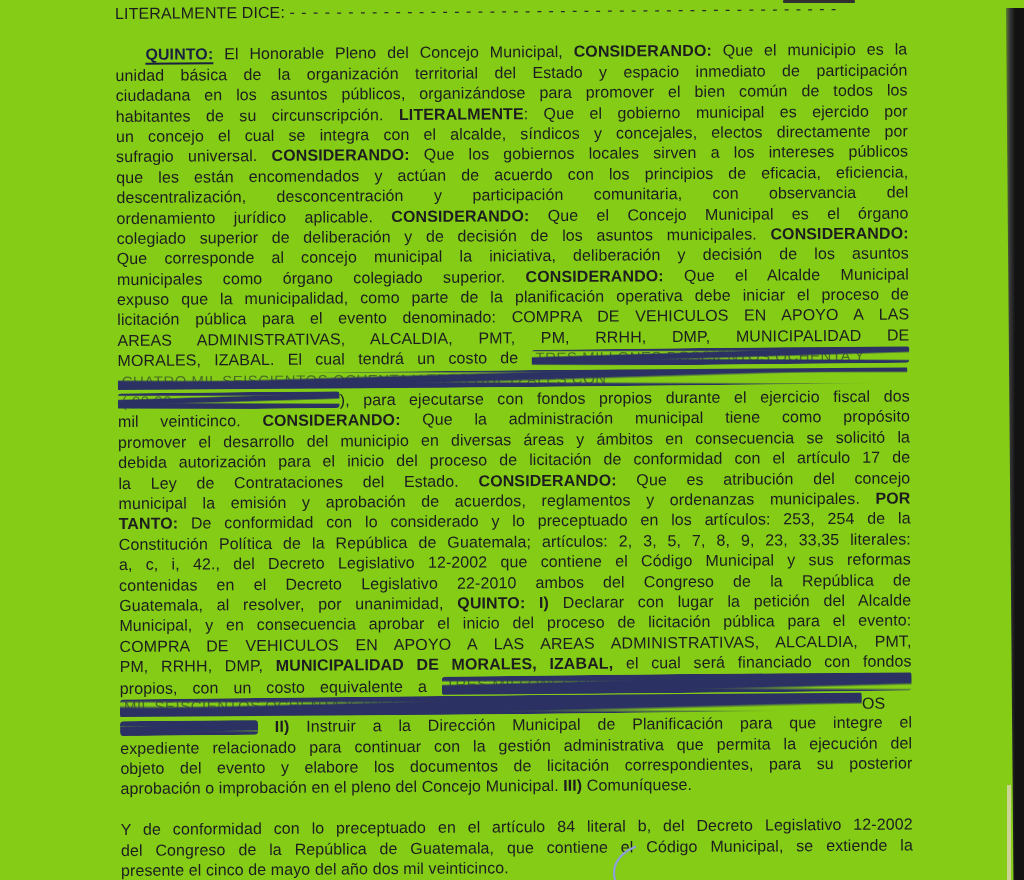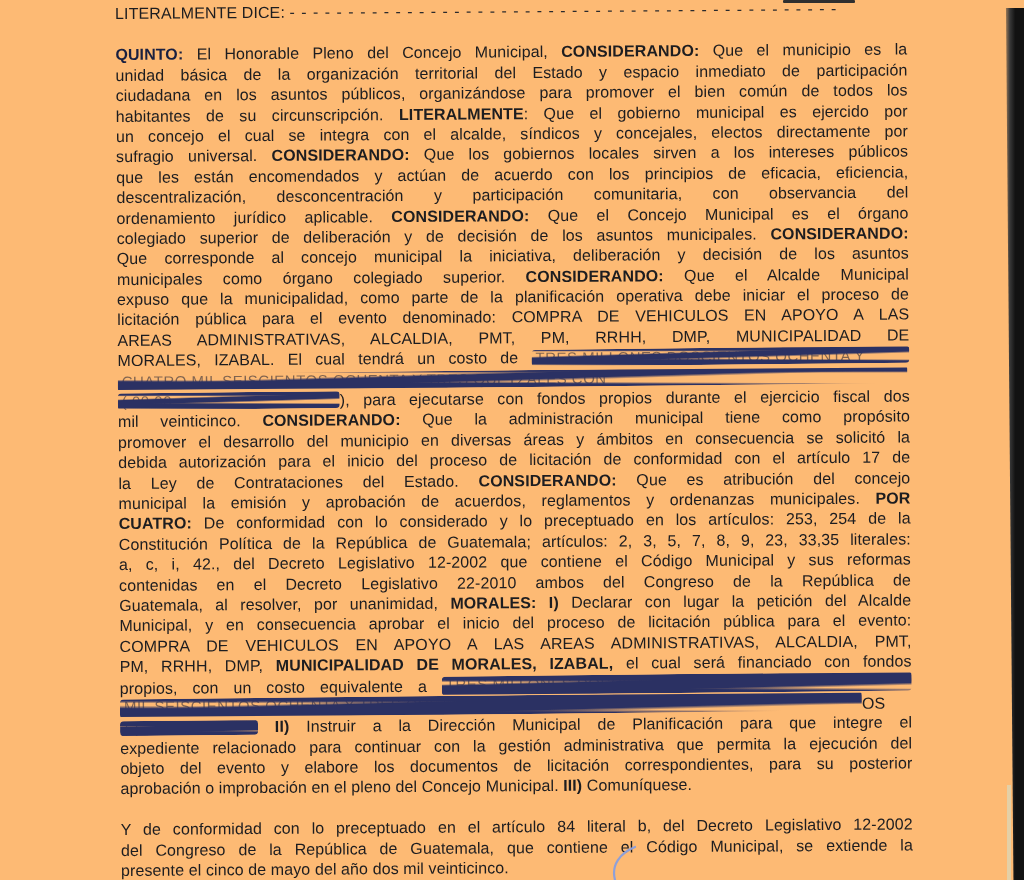--- a/index.html
+++ b/index.html
@@ -1,19 +1,19 @@
 <!DOCTYPE html>
 <html><head>
 <meta charset="utf-8">
 <style>
   html,body{margin:0;padding:0;background:#ffffff;}
   .page{
     position:relative;
     width:1024px;height:880px;
-    background:#fdba74;
+    background:#84cc16;
     overflow:hidden;
     font-family:"Liberation Sans",sans-serif;
     color:#1d1d20;
   }
   
   .scan-edge{
     position:absolute;top:8px;right:0;bottom:0;width:22px;
     background:linear-gradient(to right, rgba(20,20,20,0) 0%, #3a3a3a 35%, #121212 60%);
     clip-path:polygon(18% 0%, 100% 0%, 100% 100%, 52% 100%);
   }
@@ -38,21 +38,21 @@
   .line{
     white-space:nowrap;height:20.4px;line-height:20.4px;
     font-size:16px;letter-spacing:.1px;
     text-align:justify;text-align-last:justify;
   }
   .line.left{text-align-last:left;}
   .line.gap{margin-top:20.4px;}
   .b{font-weight:700;}
   .bu{
     font-weight:700;color:#1a2040;
-    text-decoration-thickness:2px;text-underline-offset:3px;
+    text-decoration:underline;text-decoration-thickness:2px;text-underline-offset:3px;margin-left:30px;
   }
   
   .redact{
     position:relative;display:inline-block;vertical-align:-3px;
     height:17px;overflow:hidden;
   }
   .redact .ghost{
     position:absolute;left:4px;top:-1px;white-space:nowrap;
     font-size:15px;color:#191d33;opacity:.55;letter-spacing:.5px;
   }
@@ -104,25 +104,25 @@
         <div class="line"><span>licitación pública para el evento denominado: COMPRA DE VEHICULOS EN APOYO A LAS</span></div>
         <div class="line"><span>AREAS ADMINISTRATIVAS, ALCALDIA, PMT, PM, RRHH, DMP, MUNICIPALIDAD DE</span></div>
         <div class="line"><span>MORALES, IZABAL. El cual tendrá un costo de </span><span class="redact strike" style="width: 378px;"><span class="ghost">TRES MILLONES DOSCIENTOS OCHENTA Y</span><i class="ink"></i></span></div>
         <div class="line"><span class="redact strike" style="width: 790px;"><span class="ghost">CUATRO MIL SEISCIENTOS OCHENTA Y TRES QUETZALES CON</span><i class="ink"></i></span></div>
         <div class="line"><span class="redact strike" style="width: 222px;"><span class="ghost">( 00.00</span><i class="ink"></i></span><span>), para ejecutarse con fondos propios durante el ejercicio fiscal dos</span></div>
         <div class="line"><span>mil veinticinco. </span><span class="b">CONSIDERANDO:</span><span> Que la administración municipal tiene como propósito</span></div>
         <div class="line"><span>promover el desarrollo del municipio en diversas áreas y ámbitos en consecuencia se solicitó la</span></div>
         <div class="line"><span>debida autorización para el inicio del proceso de licitación de conformidad con el artículo 17 de</span></div>
         <div class="line"><span>la Ley de Contrataciones del Estado. </span><span class="b">CONSIDERANDO:</span><span> Que es atribución del concejo</span></div>
         <div class="line"><span>municipal la emisión y aprobación de acuerdos, reglamentos y ordenanzas municipales. </span><span class="b">POR</span></div>
-        <div class="line"><span class="b">CUATRO:</span><span> De conformidad con lo considerado y lo preceptuado en los artículos: 253, 254 de la</span></div>
+        <div class="line"><span class="b">TANTO:</span><span> De conformidad con lo considerado y lo preceptuado en los artículos: 253, 254 de la</span></div>
         <div class="line"><span>Constitución Política de la República de Guatemala; artículos: 2, 3, 5, 7, 8, 9, 23, 33,35 literales:</span></div>
         <div class="line"><span>a, c, i, 42., del Decreto Legislativo 12-2002 que contiene el Código Municipal y sus reformas</span></div>
         <div class="line"><span>contenidas en el Decreto Legislativo 22-2010 ambos del Congreso de la República de</span></div>
-        <div class="line"><span>Guatemala, al resolver, por unanimidad, </span><span class="b">MORALES: I)</span><span> Declarar con lugar la petición del Alcalde</span></div>
+        <div class="line"><span>Guatemala, al resolver, por unanimidad, </span><span class="b">QUINTO: I)</span><span> Declarar con lugar la petición del Alcalde</span></div>
         <div class="line"><span>Municipal, y en consecuencia aprobar el inicio del proceso de licitación pública para el evento:</span></div>
         <div class="line"><span>COMPRA DE VEHICULOS EN APOYO A LAS AREAS ADMINISTRATIVAS, ALCALDIA, PMT,</span></div>
         <div class="line"><span>PM, RRHH, DMP, </span><span class="b">MUNICIPALIDAD DE MORALES, IZABAL,</span><span> el cual será financiado con fondos</span></div>
         <div class="line"><span>propios, con un costo equivalente a </span><span class="redact heavy" style="width: 470px; height: 19px;"><span class="ghost">TRES MILLONES DOSCIENTOS</span><i class="ink"></i></span></div>
         <div class="line"><span class="redact heavy" style="width: 742px; height: 19px;"><span class="ghost">MIL SEISCIENTOS OCHENTA Y TRES QUETZALES CON</span><i class="ink"></i></span><span>OS</span></div>
         <div class="line"><span class="redact heavy" style="width: 138px; height: 15px;"><span class="ghost">( )</span><i class="ink"></i></span><span> </span><span class="b">II)</span><span> Instruir a la Dirección Municipal de Planificación para que integre el</span></div>
         <div class="line"><span>expediente relacionado para continuar con la gestión administrativa que permita la ejecución del</span></div>
         <div class="line"><span>objeto del evento y elabore los documentos de licitación correspondientes, para su posterior</span></div>
         <div class="line left"><span>aprobación o improbación en el pleno del Concejo Municipal. </span><span class="b">III)</span><span> Comuníquese.</span></div>
         <div class="line gap"><span>Y de conformidad con lo preceptuado en el artículo 84 literal b, del Decreto Legislativo 12-2002</span></div>

